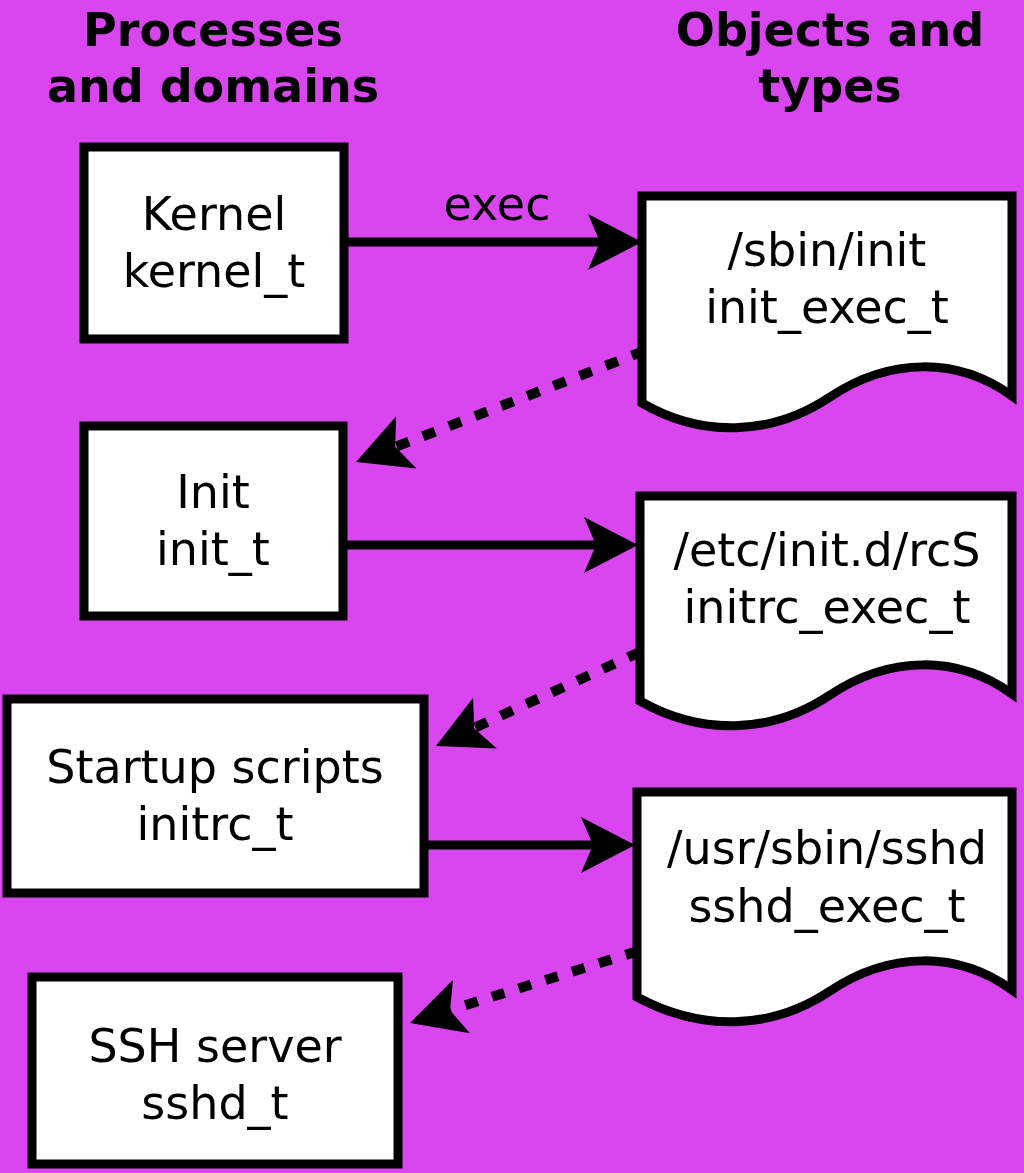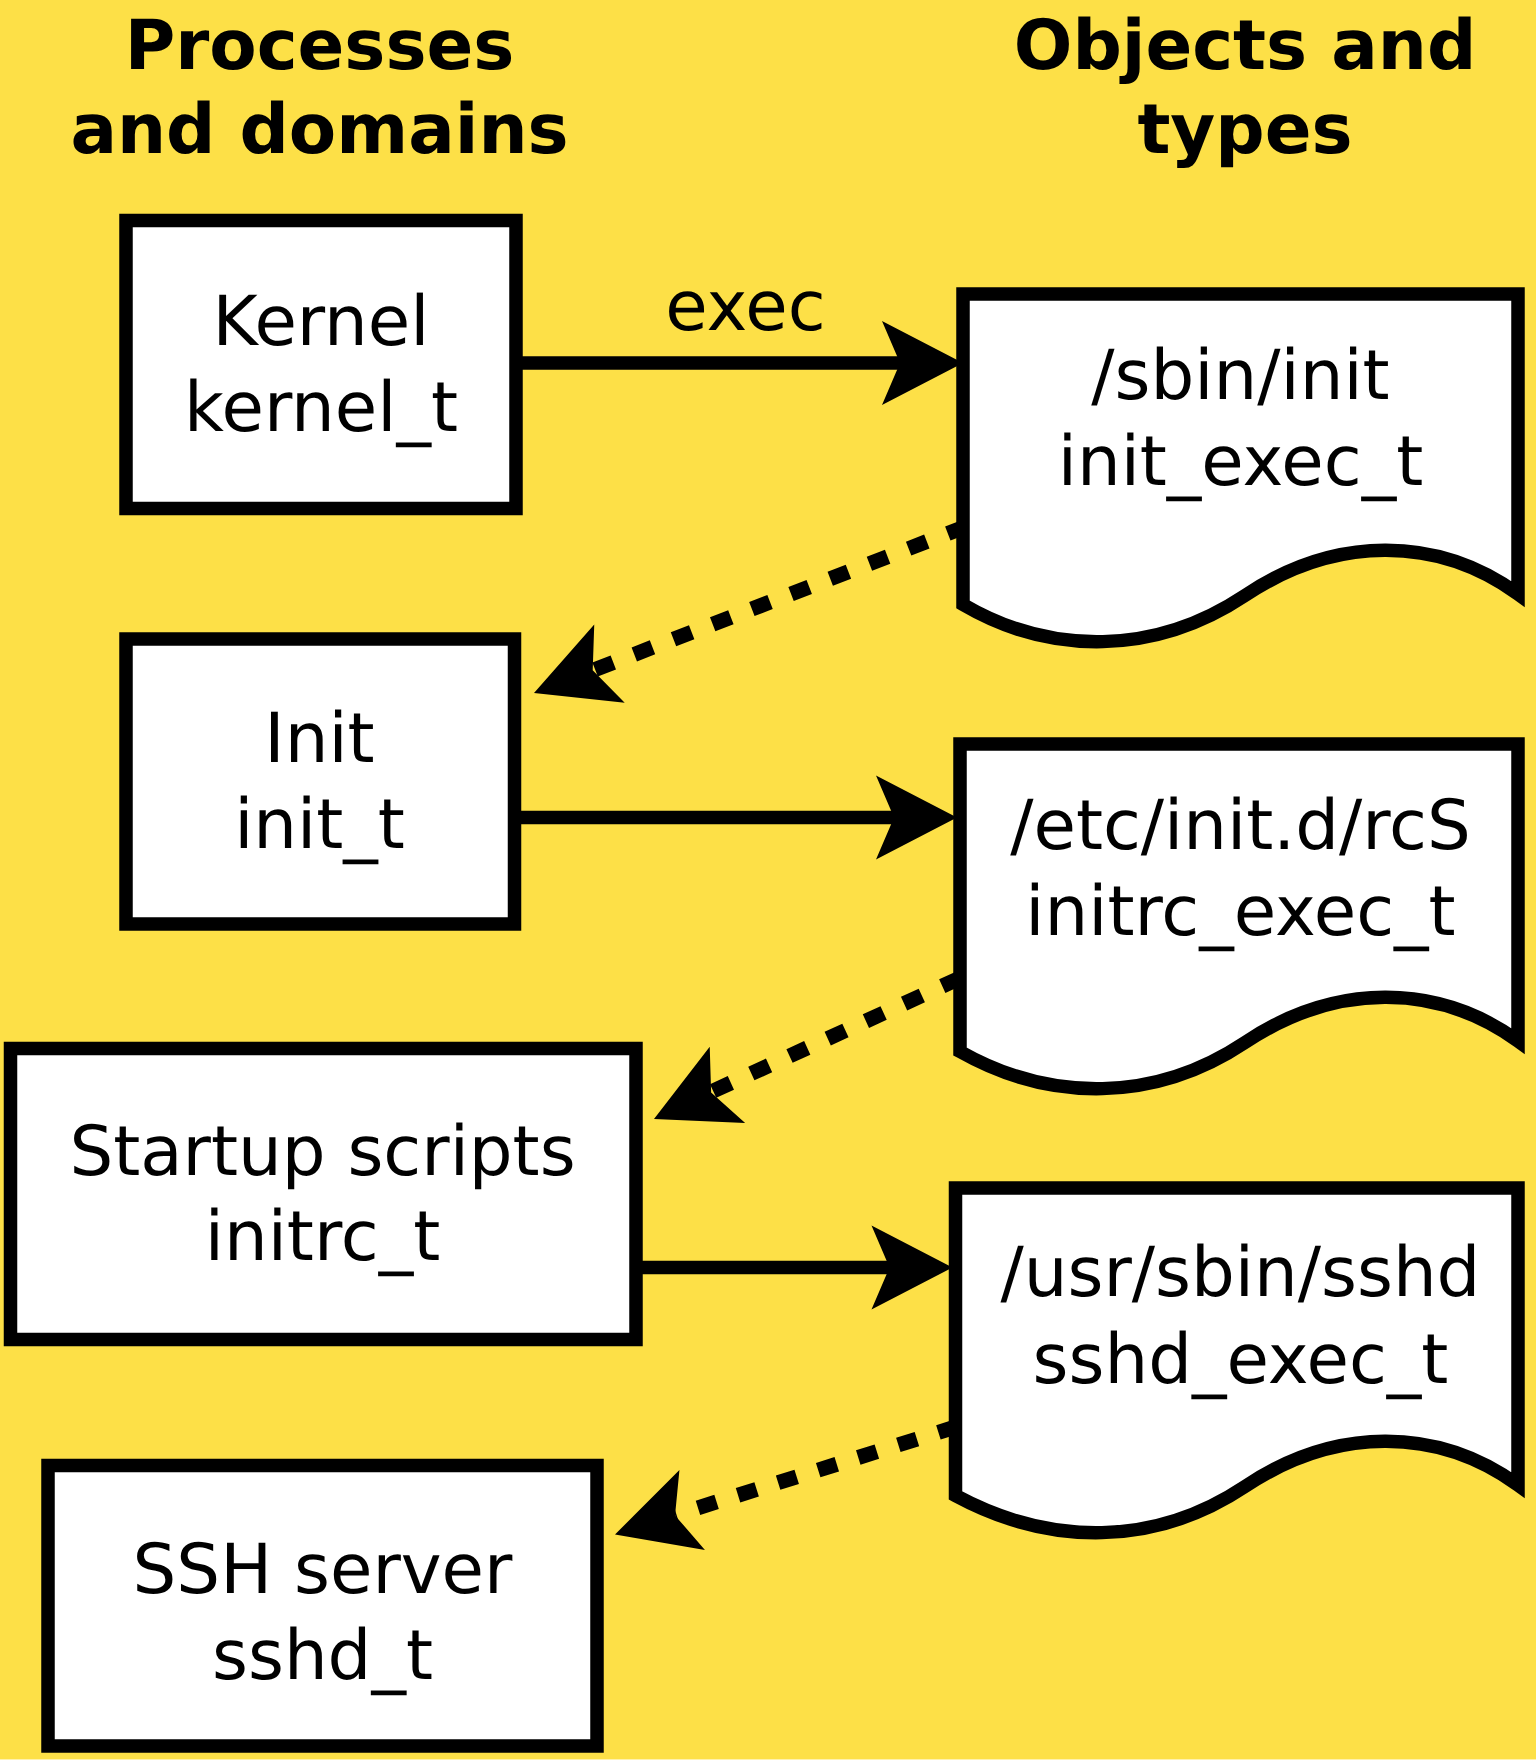--- a/index.html
+++ b/index.html
@@ -1,16 +1,16 @@
 <!DOCTYPE html>
 <html><head>
 <meta charset="utf-8">
 <style>
   html, body { margin: 0; padding: 0; background: #ffffff; }
-  .stage { width: 1024px; height: 1173px; position: relative; background: #fde047; }
+  .stage { width: 1024px; height: 1173px; position: relative; background: #d946ef; }
   svg text {
     font-family: "DejaVu Sans", "Liberation Sans", sans-serif;
     fill: #000000;
     text-anchor: middle;
     dominant-baseline: central;
   }
   .hdr   { font-size: 46px; font-weight: bold; }
   .label { font-size: 46px; }
   .edge-label { font-size: 46px; }
   .shape { fill: #ffffff; stroke: #000000; stroke-width: 9; }

